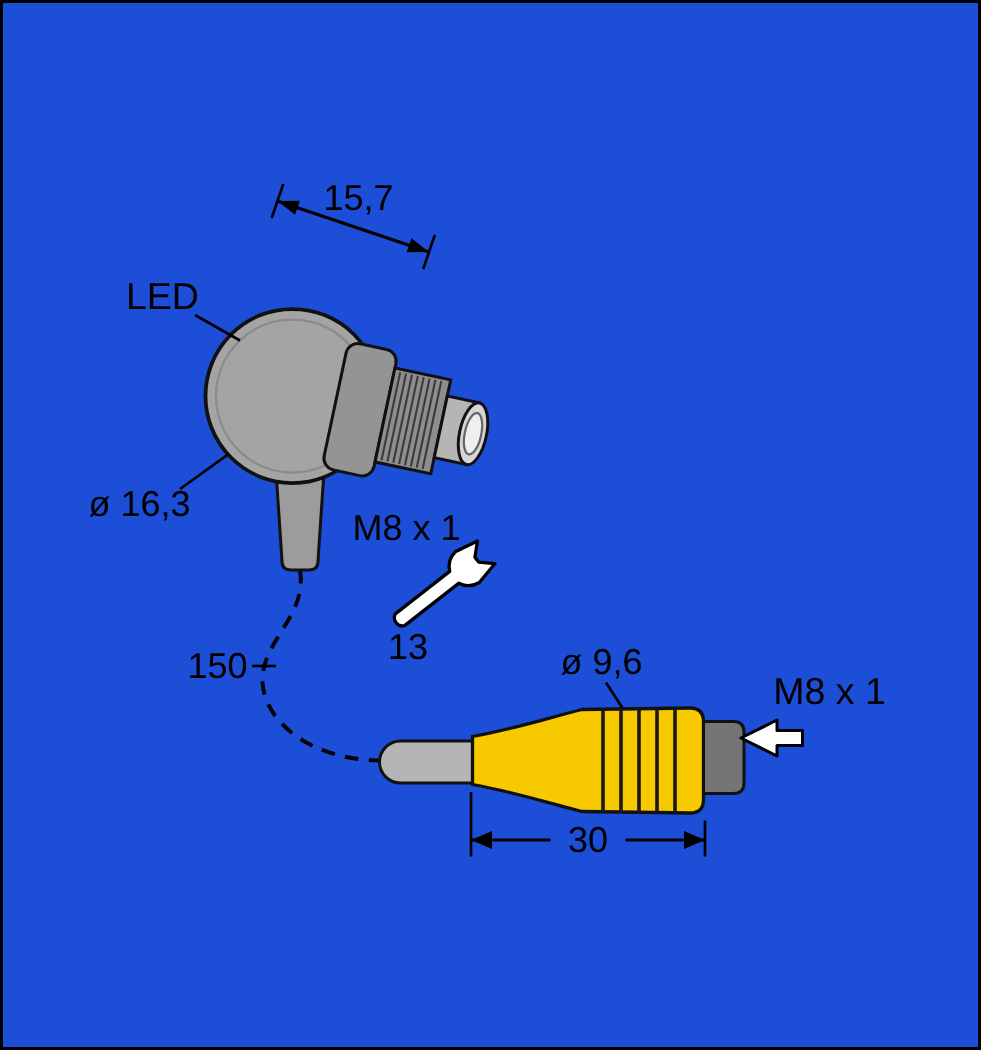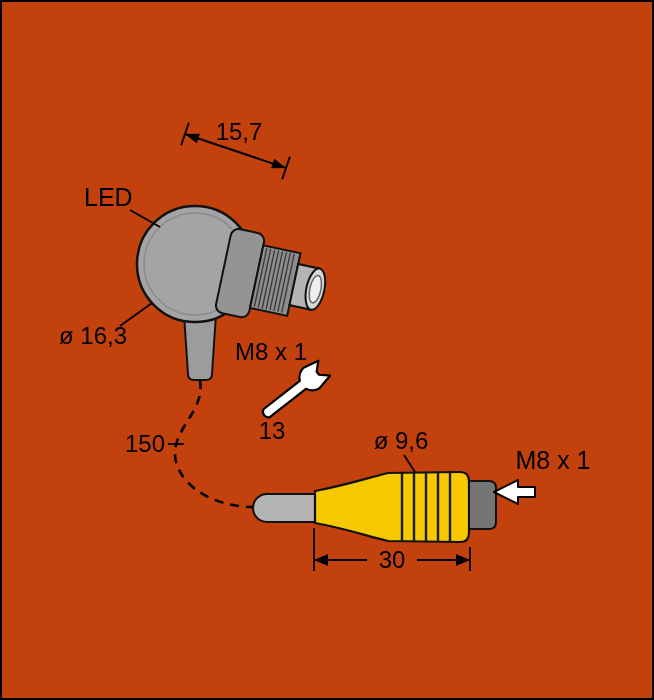--- a/index.html
+++ b/index.html
@@ -1,18 +1,18 @@
 <!DOCTYPE html>
 <html><head>
 <meta charset="utf-8">
 <style>
   html,body{margin:0;padding:0;background:#fff;}
   .frame{
     width:654px;height:700px;box-sizing:border-box;
-    border:2px solid #000;background:#c2410c;position:relative;overflow:hidden;
+    border:2px solid #000;background:#1d4ed8;position:relative;overflow:hidden;
   }
   svg{display:block;}
   svg text{
     font-family:"Liberation Sans","DejaVu Sans",sans-serif;
     fill:#000;
   }
   .dimline{stroke:#000;stroke-width:2;fill:none;}
   .thin{stroke:#000;stroke-width:1.8;fill:none;}
 </style>
 </head>

